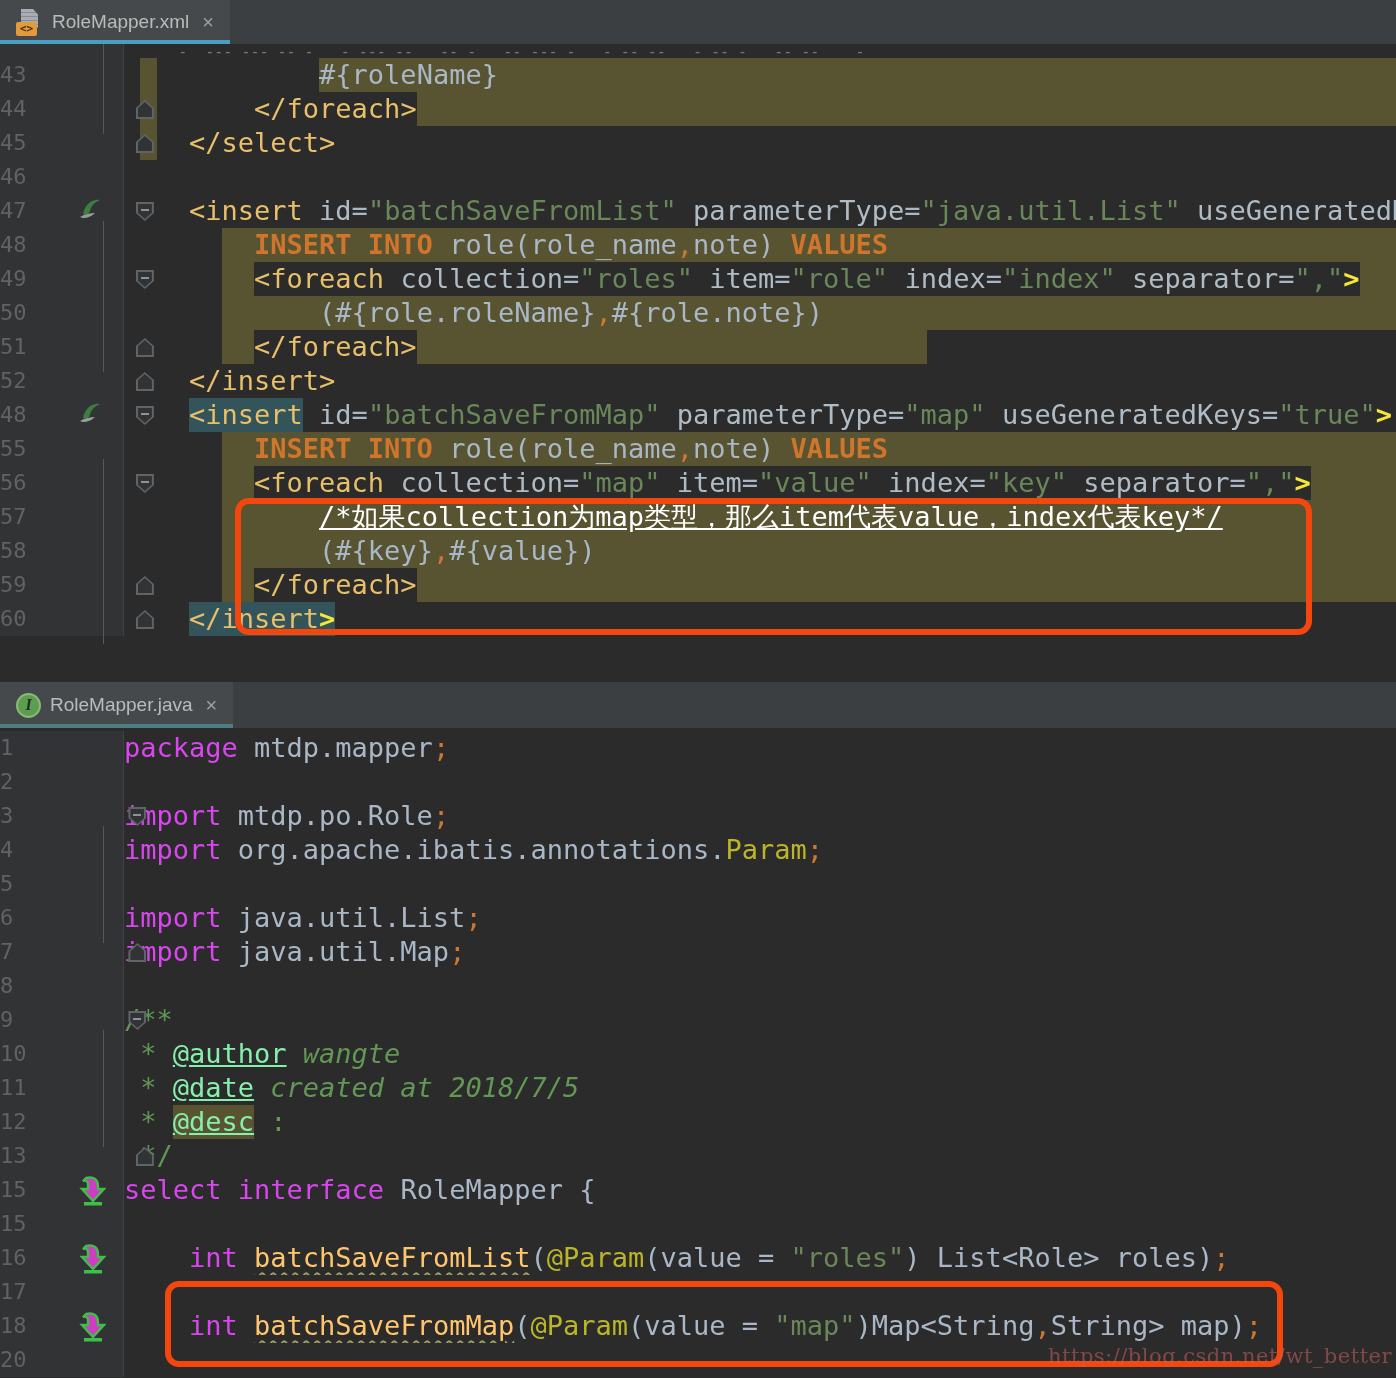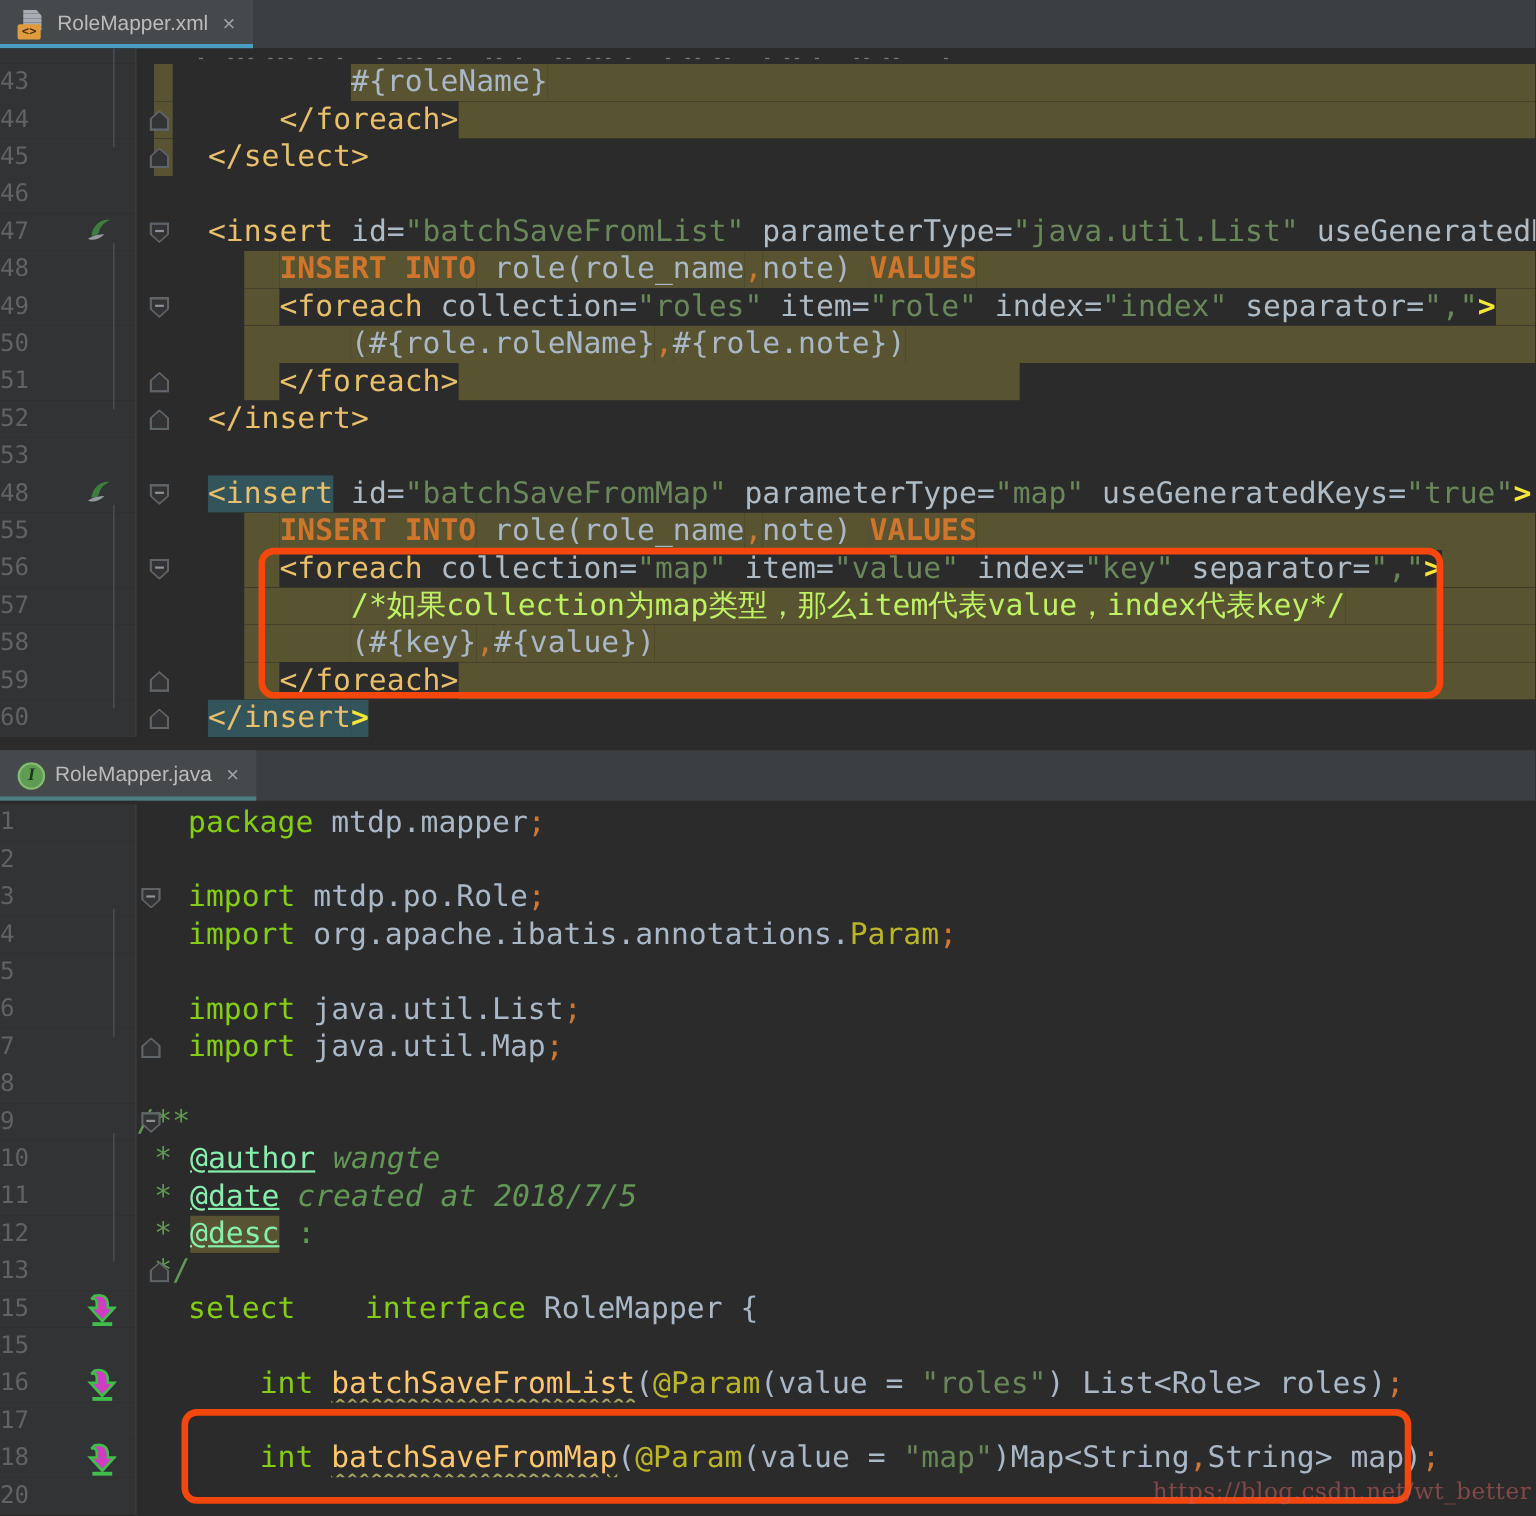--- a/index.html
+++ b/index.html
@@ -49,27 +49,27 @@
   .fillh { flex:1; background:#585431; }
   .hl  { background:#585431; }
   .hlt { background:#33545a; }
   
   .tk-p  { color:#a9b7c6; }
   .tk-t  { color:#e8bf6a; }
   .tk-tb { color:#f5e73a; font-weight:bold; }
   .tk-a  { color:#b0bcc5; }
   .tk-s  { color:#6a8759; }
   .tk-q  { color:#d0752c; font-weight:600; }
-  .tk-k  { color:#84cc16;margin-left:47px; }
+  .tk-k  { color:#d946ef; }
   .tk-an { color:#bbb529;text-align:right; }
   .tk-m  { color:#ffc66d; text-decoration:underline wavy #a3a15f; text-decoration-thickness:2px; text-underline-offset:5px; }
   .tk-d  { color:#629755; }
   .tk-di { color:#629755; font-style:italic; }
   .tk-dt { color:#86efac; font-weight:normal; text-decoration:underline; }
-  .tk-c  { color:#bef264; }
+  .tk-c  { color:#ffffff;text-decoration:underline; }
   .tk-sc { color:#cc7832; }
   .tk-dsh{ color:#787878; font-size:15px; line-height:12px; }
   .clip { height:14px; overflow:hidden; }
   .clip .code, .clip .gut { align-items:flex-end; }
   
   .vline { position:absolute; width:1px; background:#55585c; left:103px; }
   
   .obox { position:absolute; border:6px solid #f4470d; border-radius:14px; z-index:5; pointer-events:none; }
   #obox-xml  { left:235px; top:498px;  width:1077px; height:137px; }
   #obox-java { left:165px; top:1281px; width:1118px; height:86px; }
@@ -102,21 +102,20 @@
       <div class="crow"><div class="gut"><span class="lnum">46</span><span class="islot"></span><span class="fslot"></span></div><div class="code"></div></div>
       <div class="crow"><div class="gut"><span class="lnum">47</span><span class="islot"><svg width="26" height="27" viewBox="0 0 26 27">
               <path d="M6 18 C8 8 15 3 23 4 C16 7 14 11 13 15 C12 18 9 19 6 18 Z" fill="#3e7d3f"></path>
               <path d="M3 21 C8 18 13 17 18 17 C13 22 6 23 3 21 Z" fill="#b9bec3" opacity="0.75"></path>
             </svg></span><span class="fslot"><span class="fold fm"><i class="fminus"></i></span></span></div><div class="code"><span class="tk-p">    </span><span class="tk-t">&lt;insert</span><span class="tk-p"> </span><span class="tk-a">id</span><span class="tk-p">=</span><span class="tk-s">"batchSaveFromList"</span><span class="tk-p"> </span><span class="tk-a">parameterType</span><span class="tk-p">=</span><span class="tk-s">"java.util.List"</span><span class="tk-p"> </span><span class="tk-a">useGeneratedKeys</span></div></div>
       <div class="crow"><div class="gut"><span class="lnum">48</span><span class="islot"></span><span class="fslot"></span></div><div class="code"><span class="tk-p">      </span><span class="tk-p hl">  </span><span class="tk-q hl">INSERT INTO</span><span class="tk-p hl"> role(role_name</span><span class="tk-sc hl">,</span><span class="tk-p hl">note) </span><span class="tk-q hl">VALUES</span><span class="fillh"></span></div></div>
       <div class="crow"><div class="gut"><span class="lnum">49</span><span class="islot"></span><span class="fslot"><span class="fold fm"><i class="fminus"></i></span></span></div><div class="code"><span class="tk-p">      </span><span class="tk-p hl">  </span><span class="tk-t">&lt;foreach</span><span class="tk-p"> </span><span class="tk-a">collection</span><span class="tk-p">=</span><span class="tk-s">"roles"</span><span class="tk-p"> </span><span class="tk-a">item</span><span class="tk-p">=</span><span class="tk-s">"role"</span><span class="tk-p"> </span><span class="tk-a">index</span><span class="tk-p">=</span><span class="tk-s">"index"</span><span class="tk-p"> </span><span class="tk-a">separator</span><span class="tk-p">=</span><span class="tk-s">","</span><span class="tk-tb">&gt;</span><span class="fillh"></span></div></div>
       <div class="crow"><div class="gut"><span class="lnum">50</span><span class="islot"></span><span class="fslot"></span></div><div class="code"><span class="tk-p">      </span><span class="tk-p hl">      </span><span class="tk-p hl">(#{role.roleName}</span><span class="tk-sc hl">,</span><span class="tk-p hl">#{role.note})</span><span class="fillh"></span></div></div>
       <div class="crow"><div class="gut"><span class="lnum">51</span><span class="islot"></span><span class="fslot"><span class="fold fe"></span></span></div><div class="code"><span class="tk-p">      </span><span class="tk-p hl">  </span><span class="tk-t">&lt;/foreach&gt;</span><span class="fillh" style="flex: 0 0 auto; width: 510px;"></span></div></div>
       <div class="crow"><div class="gut"><span class="lnum">52</span><span class="islot"></span><span class="fslot"><span class="fold fe"></span></span></div><div class="code"><span class="tk-p">    </span><span class="tk-t">&lt;/insert&gt;</span></div></div>
-      <div class="crow"><div class="gut"><span class="lnum">53</span><span class="islot"></span><span class="fslot"></span></div><div class="code"></div></div>
       <div class="crow"><div class="gut"><span class="lnum">48</span><span class="islot"><svg width="26" height="27" viewBox="0 0 26 27">
               <path d="M6 18 C8 8 15 3 23 4 C16 7 14 11 13 15 C12 18 9 19 6 18 Z" fill="#3e7d3f"></path>
               <path d="M3 21 C8 18 13 17 18 17 C13 22 6 23 3 21 Z" fill="#b9bec3" opacity="0.75"></path>
             </svg></span><span class="fslot"><span class="fold fm"><i class="fminus"></i></span></span></div><div class="code"><span class="tk-p">    </span><span class="tk-t hlt">&lt;insert</span><span class="tk-p"> </span><span class="tk-a">id</span><span class="tk-p">=</span><span class="tk-s">"batchSaveFromMap"</span><span class="tk-p"> </span><span class="tk-a">parameterType</span><span class="tk-p">=</span><span class="tk-s">"map"</span><span class="tk-p"> </span><span class="tk-a">useGeneratedKeys</span><span class="tk-p">=</span><span class="tk-s">"true"</span><span class="tk-tb">&gt;</span></div></div>
       <div class="crow"><div class="gut"><span class="lnum">55</span><span class="islot"></span><span class="fslot"></span></div><div class="code"><span class="tk-p">      </span><span class="tk-p hl">  </span><span class="tk-q hl">INSERT INTO</span><span class="tk-p hl"> role(role_name</span><span class="tk-sc hl">,</span><span class="tk-p hl">note) </span><span class="tk-q hl">VALUES</span><span class="fillh"></span></div></div>
       <div class="crow"><div class="gut"><span class="lnum">56</span><span class="islot"></span><span class="fslot"><span class="fold fm"><i class="fminus"></i></span></span></div><div class="code"><span class="tk-p">      </span><span class="tk-p hl">  </span><span class="tk-t">&lt;foreach</span><span class="tk-p"> </span><span class="tk-a">collection</span><span class="tk-p">=</span><span class="tk-s">"map"</span><span class="tk-p"> </span><span class="tk-a">item</span><span class="tk-p">=</span><span class="tk-s">"value"</span><span class="tk-p"> </span><span class="tk-a">index</span><span class="tk-p">=</span><span class="tk-s">"key"</span><span class="tk-p"> </span><span class="tk-a">separator</span><span class="tk-p">=</span><span class="tk-s">","</span><span class="tk-tb">&gt;</span><span class="fillh"></span></div></div>
       <div class="crow"><div class="gut"><span class="lnum">57</span><span class="islot"></span><span class="fslot"></span></div><div class="code"><span class="tk-p">      </span><span class="tk-p hl">      </span><span class="tk-c hl">/*如果collection为map类型，那么item代表value，index代表key*/</span><span class="fillh"></span></div></div>
       <div class="crow"><div class="gut"><span class="lnum">58</span><span class="islot"></span><span class="fslot"></span></div><div class="code"><span class="tk-p">      </span><span class="tk-p hl">      </span><span class="tk-p hl">(#{key}</span><span class="tk-sc hl">,</span><span class="tk-p hl">#{value})</span><span class="fillh"></span></div></div>
       <div class="crow"><div class="gut"><span class="lnum">59</span><span class="islot"></span><span class="fslot"><span class="fold fe"></span></span></div><div class="code"><span class="tk-p">      </span><span class="tk-p hl">  </span><span class="tk-t">&lt;/foreach&gt;</span><span class="fillh"></span></div></div>
       <div class="crow"><div class="gut"><span class="lnum">60</span><span class="islot"></span><span class="fslot"><span class="fold fe"></span></span></div><div class="code"><span class="tk-p">    </span><span class="tk-t hlt">&lt;/insert</span><span class="tk-tb hlt">&gt;</span></div></div>

